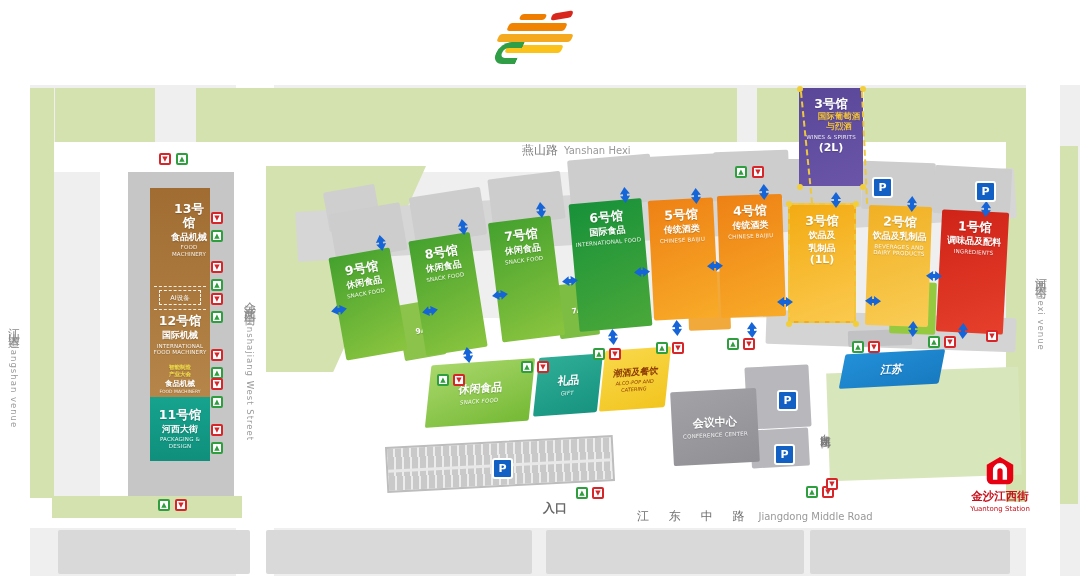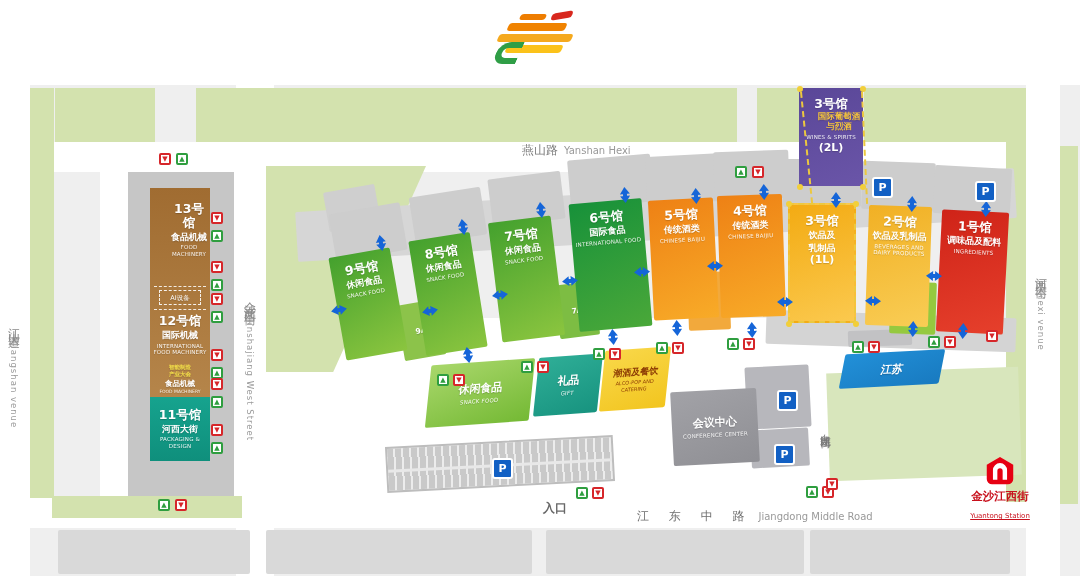--- a/index.html
+++ b/index.html
@@ -75,21 +75,21 @@
   .rlabel{position:absolute;white-space:nowrap;}
   .rl-cn{font-size:12px;color:#7b7b7b;}
   .rl-en{font-size:10px;color:#999;margin-left:6px;}
   .jd .rl-cn{letter-spacing:8px;color:#6f6f6f;}
   .vlabel{position:absolute;writing-mode:vertical-rl;color:#8a8a8a;font-size:12px;letter-spacing:3px;
           white-space:nowrap;}
   .vlabel .ven{font-size:8.5px;letter-spacing:1px;margin-top:6px;color:#9a9a9a;}
   .entrance{position:absolute;font-size:12px;font-weight:bold;color:#686868;}
   .metro-label{position:absolute;text-align:center;width:110px;}
   .m-cn{font-size:11.5px;font-weight:bold;color:#c8101c;}
-  .m-en{font-size:7px;color:#c8101c;margin-top:8px;text-decoration:underline;}
+  .m-en{font-size:7px;color:#c8101c;margin-top:1px;}
 </style>
 </head>
 <body>
 
 <div class="stage">
 
   <div id="mapbase" class="abs" style="left:0;top:85px;width:1080px;height:499px;background:#efefef;"></div>
 
   <div class="left-complex">
     <div class="lc-grey"></div>

